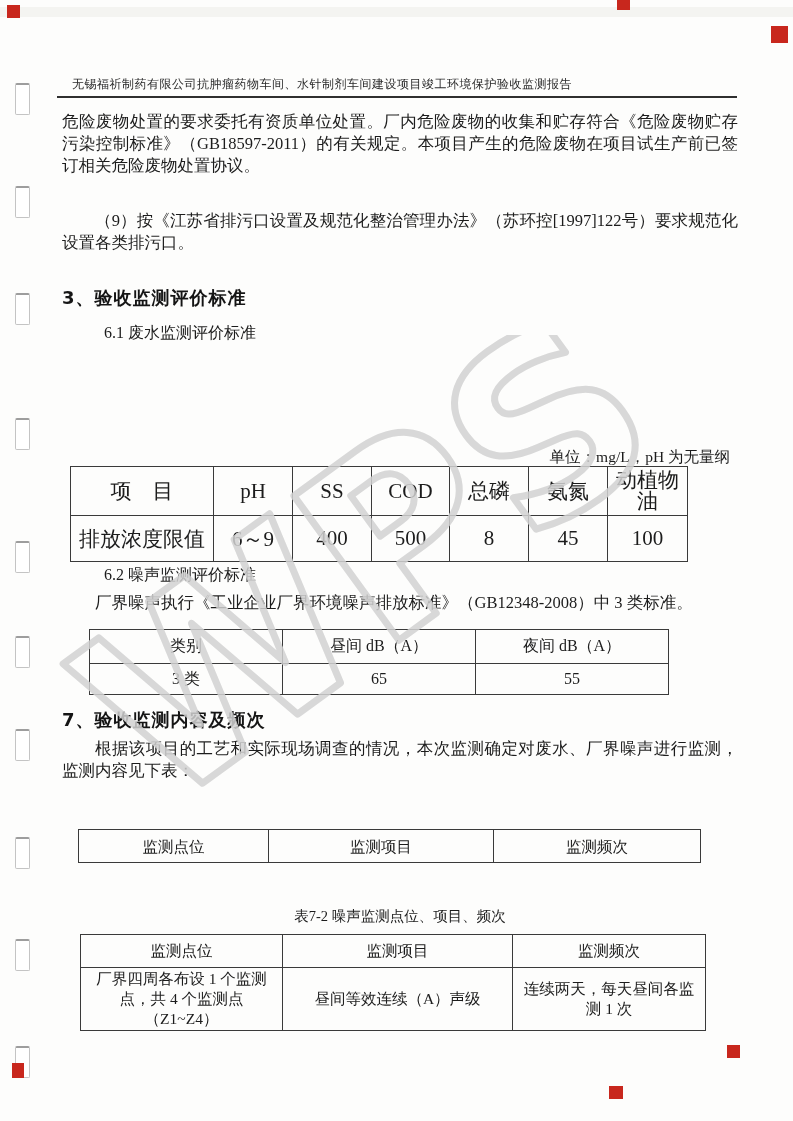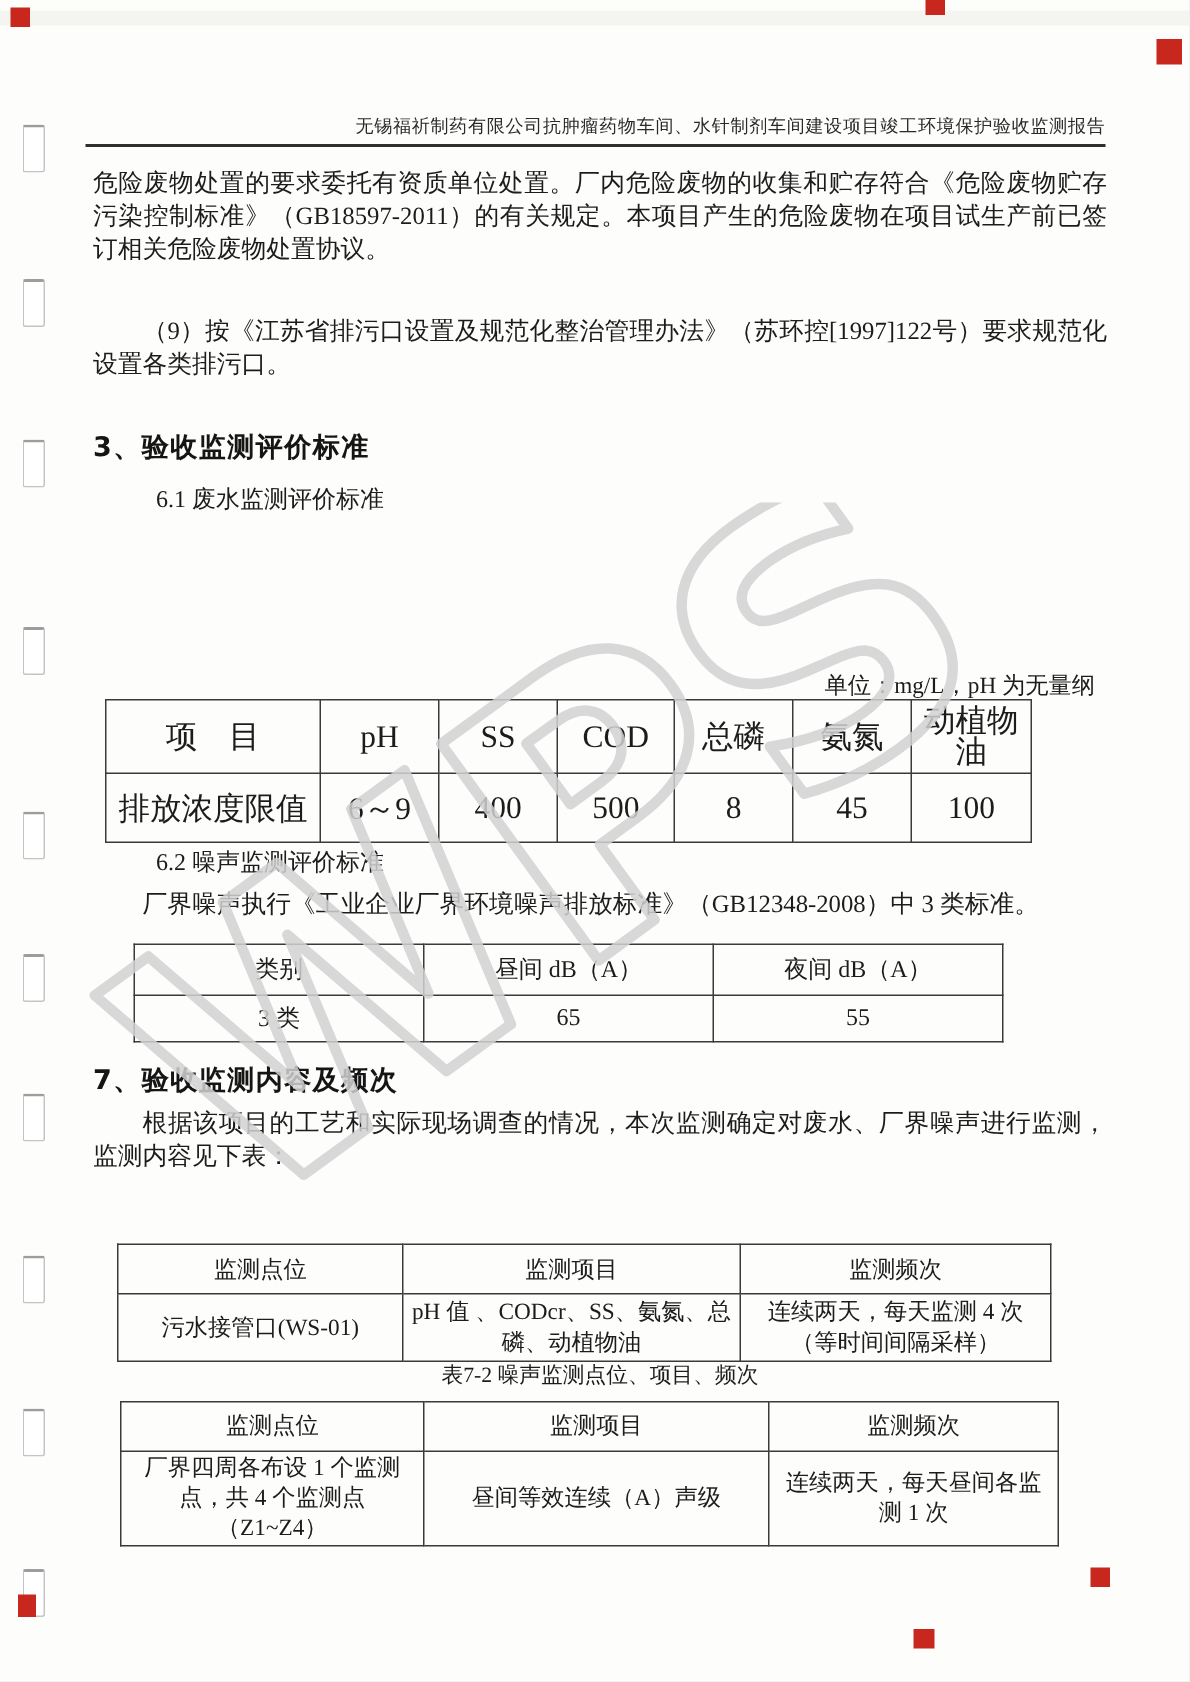--- a/index.html
+++ b/index.html
@@ -18,21 +18,21 @@
   .red-mark{position:absolute;background:#c8271d;z-index:9;}
   .rm1{left:7px;top:5px;width:13px;height:13px;}
   .rm2{left:617px;top:0;width:13px;height:10px;}
   .rm3{left:771px;top:26px;width:17px;height:17px;}
   .rm4{left:12px;top:1063px;width:12px;height:15px;}
   .rm5{left:609px;top:1086px;width:14px;height:13px;}
   .rm6{left:727px;top:1045px;width:13px;height:13px;}
   
   .watermark{position:absolute;left:25px;top:335px;z-index:5;pointer-events:none;opacity:.85;}
   
-  .doc-header{position:absolute;left:57px;top:76px;width:680px;text-align:right;
+  .doc-header{position:absolute;left:72px;top:76px;width:680px;text-align:left;
     font-size:12px;letter-spacing:.5px;color:#2a2a2a;}
   .header-rule{position:absolute;left:57px;top:96px;width:680px;border-top:2px solid #2f2f2f;}
   
   .para{position:absolute;left:62px;width:676px;font-size:16.5px;line-height:22px;text-align:justify;}
   .indent{text-indent:33px;}
   .h-sec{position:absolute;left:62px;font-family:"DejaVu Sans","Liberation Sans",sans-serif;
     font-weight:bold;font-size:18px;letter-spacing:1px;color:#151515;}
   .sub{position:absolute;left:64px;font-size:16px;margin-left:40px;}
   .unit-note{position:absolute;right:63px;top:447px;font-size:15.5px;}
   .caption{position:absolute;font-size:14.5px;}
@@ -161,25 +161,20 @@
         <col style="width:190px">
         <col style="width:225px">
         <col style="width:207px">
       </colgroup>
     <tbody>
         <tr class="hrow">
       <th>监测点位</th>
       <th>监测项目</th>
       <th>监测频次</th>
     </tr>
-    <tr class="drow">
-      <td>污水接管口(WS-01)</td>
-      <td>pH 值 、CODcr、SS、氨氮、总磷、动植物油</td>
-      <td>连续两天，每天监测 4 次（等时间间隔采样）</td>
-    </tr>
   </tbody>
     </table>
 
   <div class="caption cap72">表7-2 噪声监测点位、项目、频次</div>
   <table class="t-72">
     <colgroup>
         <col style="width:202px">
         <col style="width:230px">
         <col style="width:193px">
       </colgroup>

